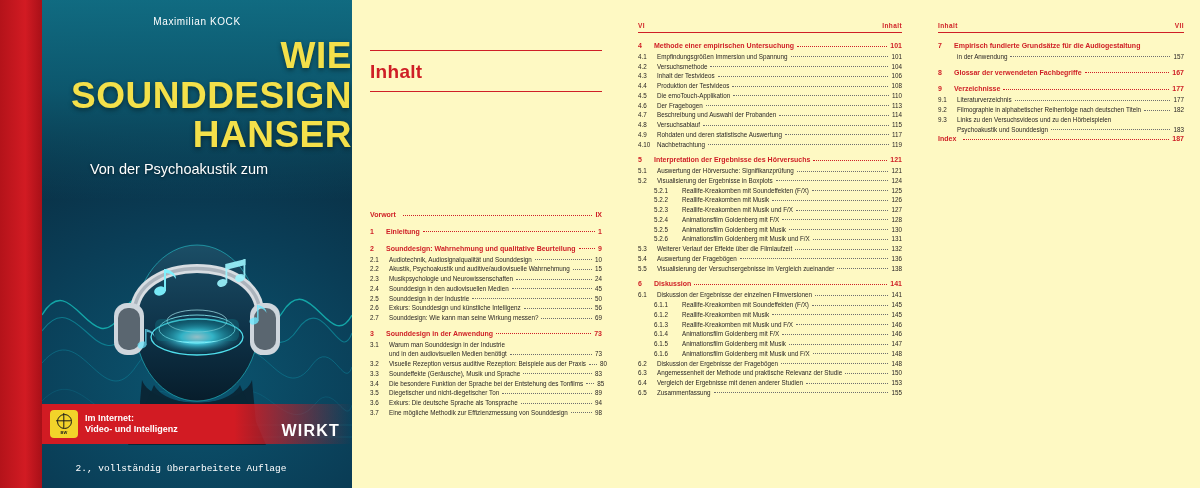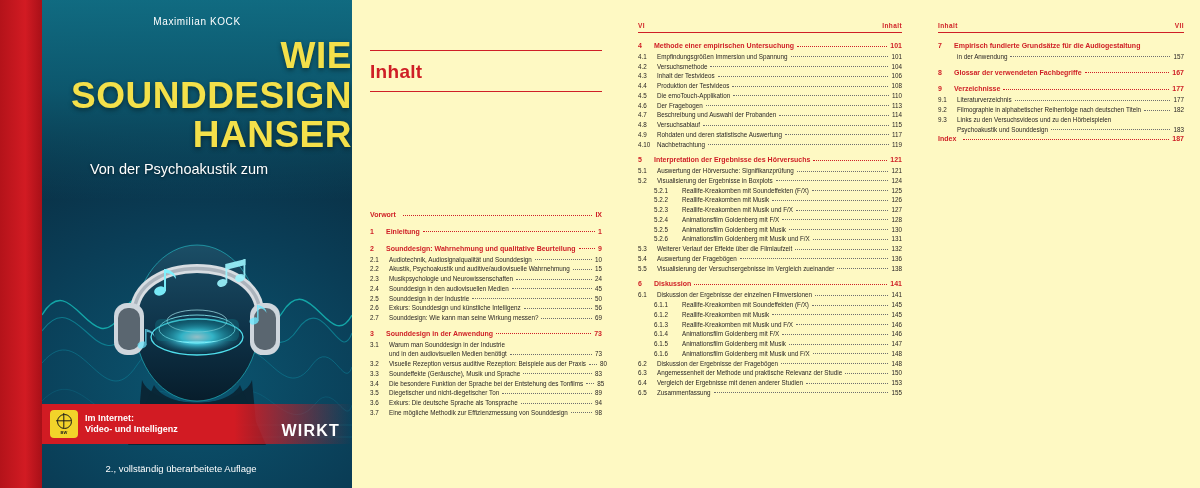--- a/index.html
+++ b/index.html
@@ -103,20 +103,21 @@
   }
   .hanser-logo {
     position: absolute; right: 12px; bottom: 48px;
     color: #ffffff; font-weight: bold; font-size: 16px; letter-spacing: 1.2px;
     z-index: 8;
   }
   .cover-edition {
     position: absolute; left: 42px; bottom: 14px; width: 278px;
     text-align: center; color: #ffffff; font-size: 9.5px;
     z-index: 8;
+    font-family: Liberation Mono, monospace;
   }
 
   
   .page {
     height: 488px; background: #fef9c3; position: relative;
     padding: 22px 18px 22px 18px;
     flex-shrink: 0;
   }
   .rule-red { border: none; border-top: 1.6px solid #cf1f26; margin: 0; }
   .pg-head {

